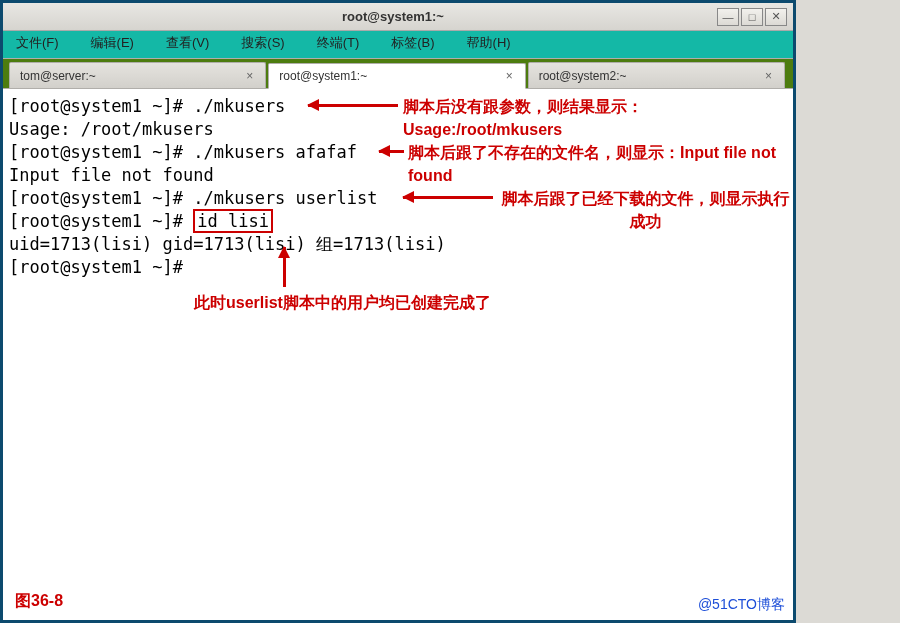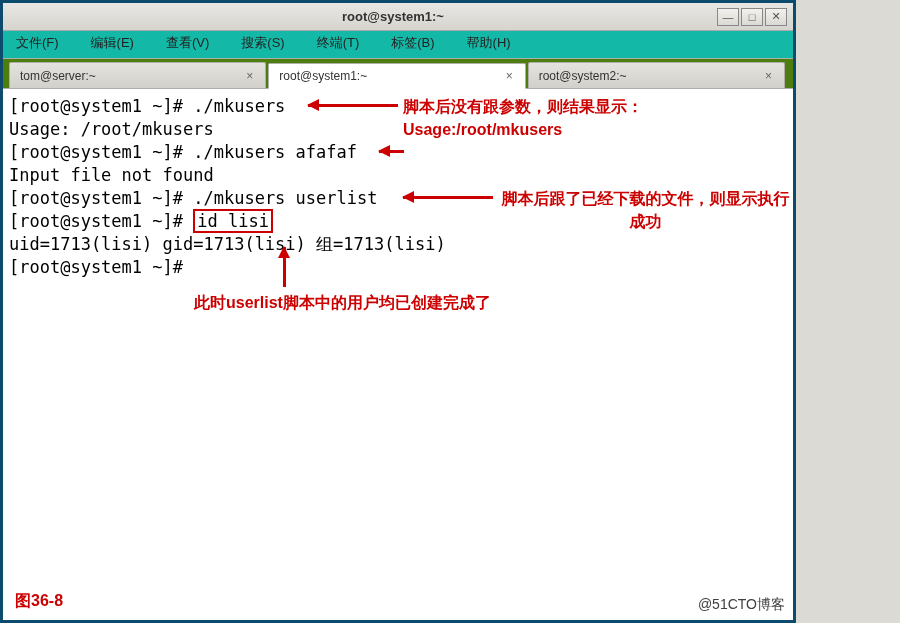--- a/index.html
+++ b/index.html
@@ -22,21 +22,21 @@
   
   .terminal { flex: 1; background: #fff; padding: 6px 6px; font-family: 'DejaVu Sans Mono', 'Courier New', monospace; font-size: 17px; line-height: 23px; color: #000; position: relative; overflow: hidden; }
   .red-box { border: 2px solid #c00; padding: 0 2px; }
   .annotation { position: absolute; color: #c00; font-weight: bold; font-family: 'Microsoft YaHei', 'SimHei', sans-serif; font-size: 16px; }
   .arrow-left { position: absolute; height: 3px; background: #c00; }
   .arrow-left::before { content: ''; position: absolute; left: -1px; top: -5px; border-right: 12px solid #c00; border-top: 6.5px solid transparent; border-bottom: 6.5px solid transparent; }
   .arrow-up { position: absolute; width: 3px; background: #c00; }
   .arrow-up::before { content: ''; position: absolute; top: -1px; left: -5px; border-bottom: 12px solid #c00; border-left: 6.5px solid transparent; border-right: 6.5px solid transparent; }
   
   .fig-label { position: absolute; left: 12px; bottom: 8px; color: #c00; font-weight: bold; font-family: 'Microsoft YaHei', sans-serif; font-size: 16px; }
-  .watermark { position: absolute; right: 8px; bottom: 4px; color: #404040; font-size: 14px; font-family: sans-serif; }
+  .watermark { position: absolute; right: 8px; bottom: 4px; color: #1d4ed8; font-size: 14px; font-family: sans-serif; }
 </style>
 </head>
 <body>
 
 <div class="window">
   <div class="titlebar">
     <span style="width:60px"></span>
     <span class="title-text">root@system1:~</span>
     <div class="title-buttons">
       <div class="title-btn">—</div>
@@ -77,20 +77,21 @@
     <div><span>Input file not found</span></div>
     <div><span>[root@system1 ~]# </span><span>./mkusers userlist</span></div>
     <div><span>[root@system1 ~]# </span><span class="red-box">id lisi</span></div>
     <div><span>uid=1713(lisi) gid=1713(lisi) 组=1713(lisi)</span></div>
     <div><span>[root@system1 ~]# </span></div>
 
     <div class="arrow-left" style="top:15px; left:305px; width:90px;"></div>
     <div class="annotation" style="top:6px; left:400px;">脚本后没有跟参数，则结果显示：Usage:/root/mkusers</div>
 
     <div class="arrow-left" style="top:61px; left:376px; width:25px;"></div>
+    <div class="annotation" style="top:52px; left:405px;">脚本后跟了不存在的文件名，则显示：Input file not found</div>
 
     <div class="arrow-left" style="top:107px; left:400px; width:90px;"></div>
     <div class="annotation" style="top:98px; left:495px;text-align:center;">脚本后跟了已经下载的文件，则显示执行成功</div>
 
     <div class="arrow-up" style="top:158px; left:280px; height:40px;"></div>
     <div class="annotation" style="top:202px; left:175px;margin-left:16px;">此时userlist脚本中的用户均已创建完成了</div>
 
     <div class="fig-label">图36-8</div>
     <div class="watermark">@51CTO博客</div>
   </div>

